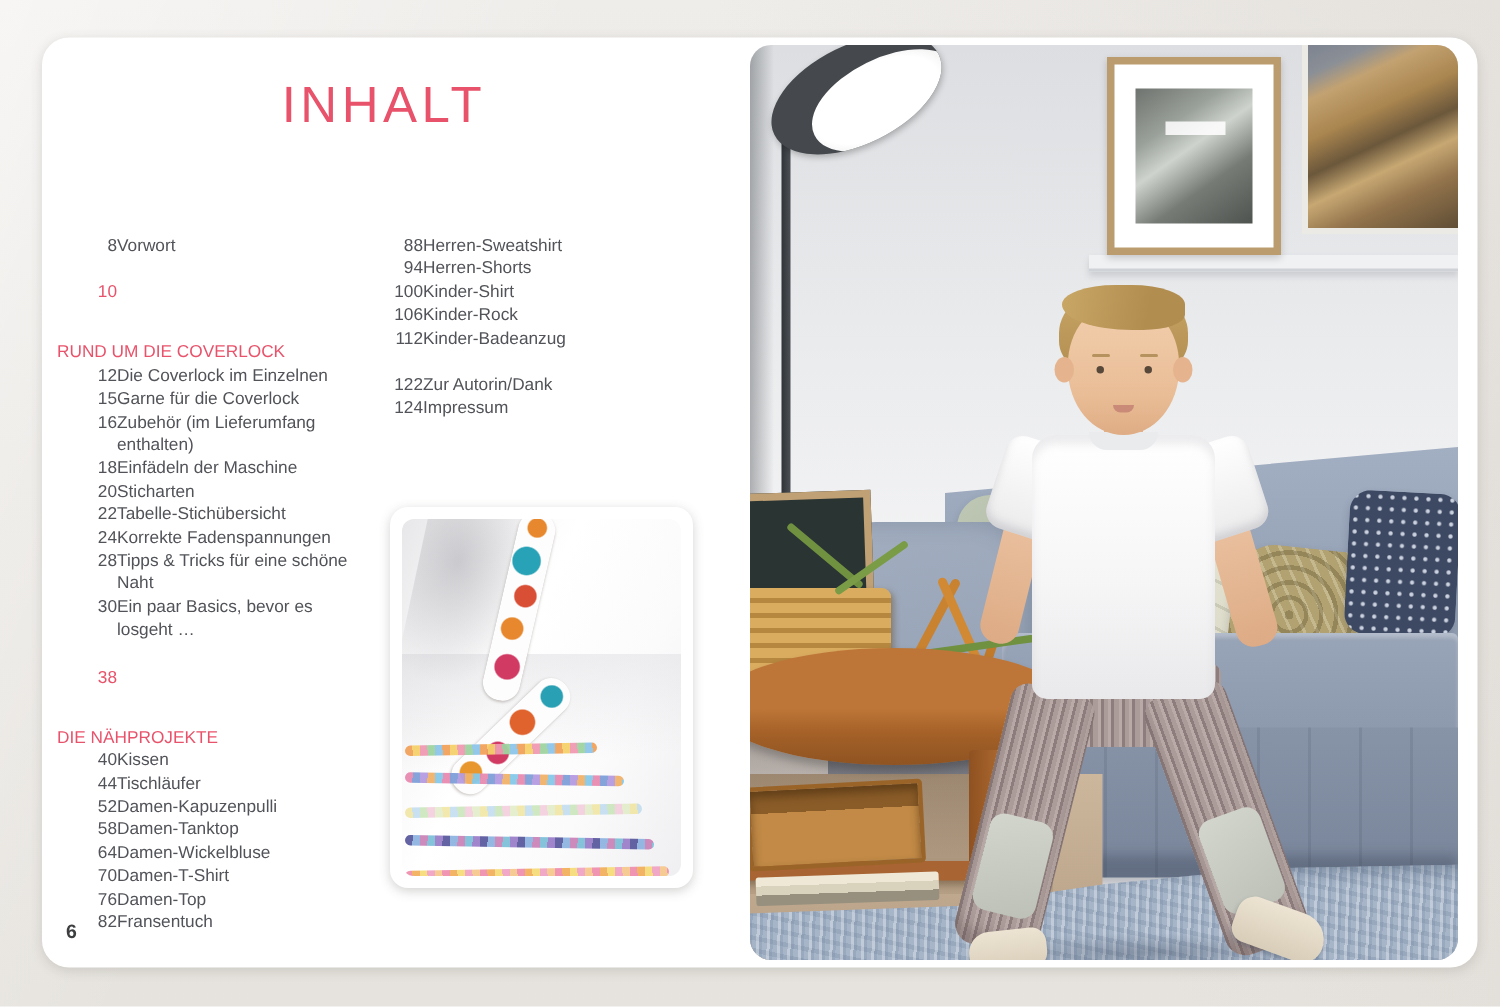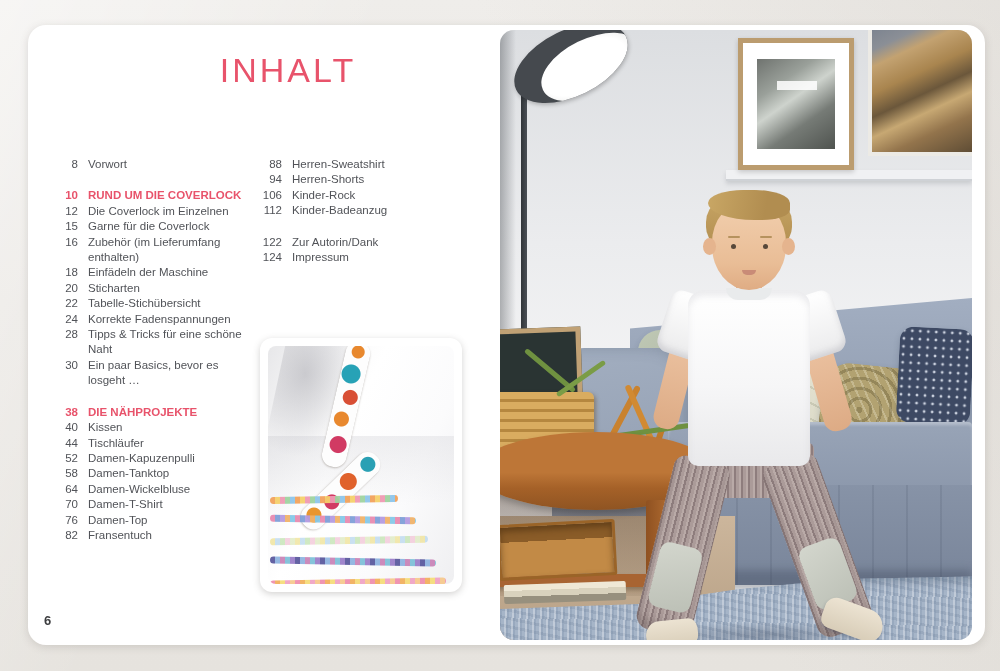--- a/index.html
+++ b/index.html
@@ -12,33 +12,33 @@
       linear-gradient(180deg,#efedea 0%,#e9e6e2 45%,#e6e3de 100%);
   }
   
   .page-card{
     position:absolute;left:28px;top:25px;width:957px;height:620px;
     background:#ffffff;border-radius:18px;
     box-shadow:0 2px 8px rgba(90,85,78,.18);
   }
   .page-title{
     position:absolute;left:0;top:26px;width:456px;text-align:center;
-    font-size:34px;font-weight:300;letter-spacing:3px;color:#e8536b;padding-left:32px;
+    font-size:34px;font-weight:300;letter-spacing:3px;color:#e8536b;
   }
   .pagenum{
     position:absolute;left:16px;top:588px;font-size:13px;font-weight:700;color:#3d3e40;
   }
   
   .toc-col{position:absolute;top:132px;width:216px;font-size:11.5px;line-height:15.4px;color:#515358;}
   .toc-col.left{left:10px;}
   .toc-col.right{left:214px;}
   .row{display:flex;align-items:flex-start;}
   .row .num{width:40px;text-align:right;flex:0 0 40px;}
-  .row .lbl{margin-left:10px;width:160px;}
-  .row.head{color:#e8536b;font-weight:700;}
+  .row .lbl{width:160px;}
+  .row.head{color:#e8536b;font-weight:400;flex-direction:column;}
   .row.gap{margin-top:16px;}
   
   .inset-card{
     position:absolute;left:232px;top:313px;width:202px;height:254px;
     background:#fff;border-radius:12px;box-shadow:0 2px 7px rgba(80,75,70,.25);
     padding:8px;box-sizing:border-box;
   }
   .inset-photo{
     position:relative;width:100%;height:100%;border-radius:8px;overflow:hidden;
     background:
@@ -291,20 +291,24 @@
   <div class="toc-col right">
     <div class="row">
         <span class="num">88</span>
         <span class="lbl">Herren-Sweatshirt</span>
       </div>
     <div class="row">
         <span class="num">94</span>
         <span class="lbl">Herren-Shorts</span>
       </div>
     <div class="row">
+        <span class="num">100</span>
+        <span class="lbl">Kinder-Shirt</span>
+      </div>
+    <div class="row">
         <span class="num">106</span>
         <span class="lbl">Kinder-Rock</span>
       </div>
     <div class="row">
         <span class="num">112</span>
         <span class="lbl">Kinder-Badeanzug</span>
       </div>
     <div class="row gap">
         <span class="num">122</span>
         <span class="lbl">Zur Autorin/Dank</span>

